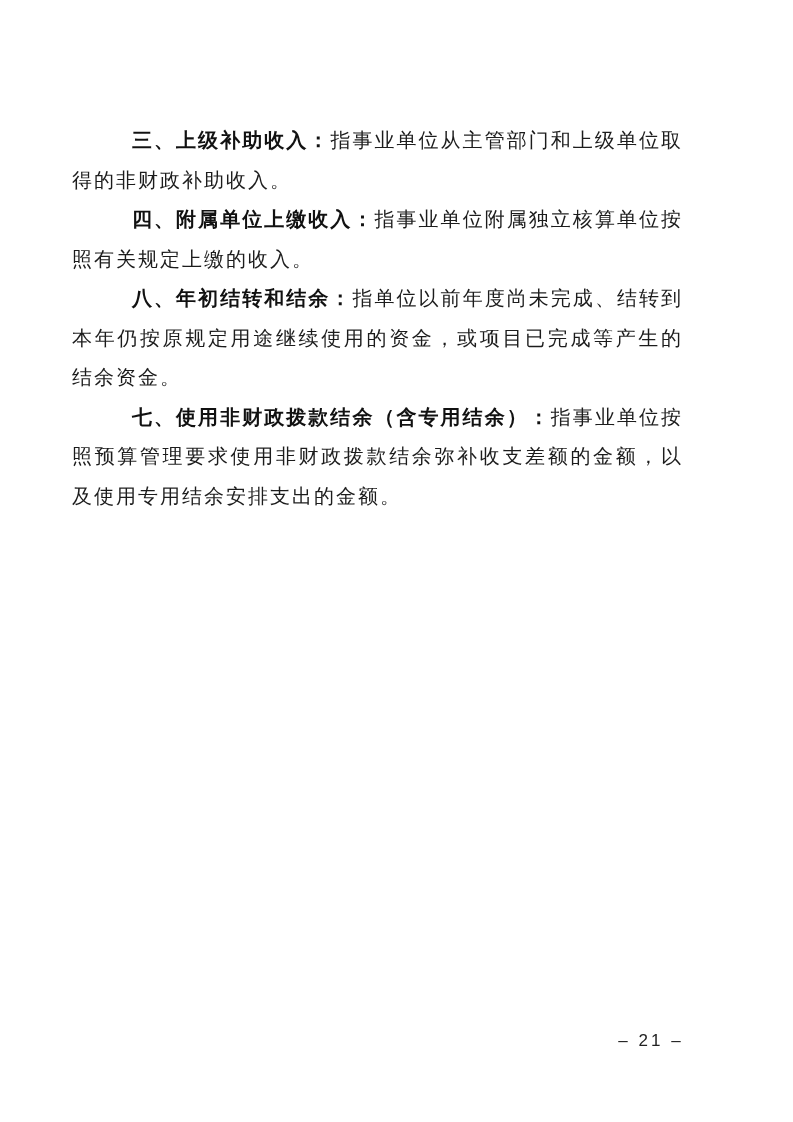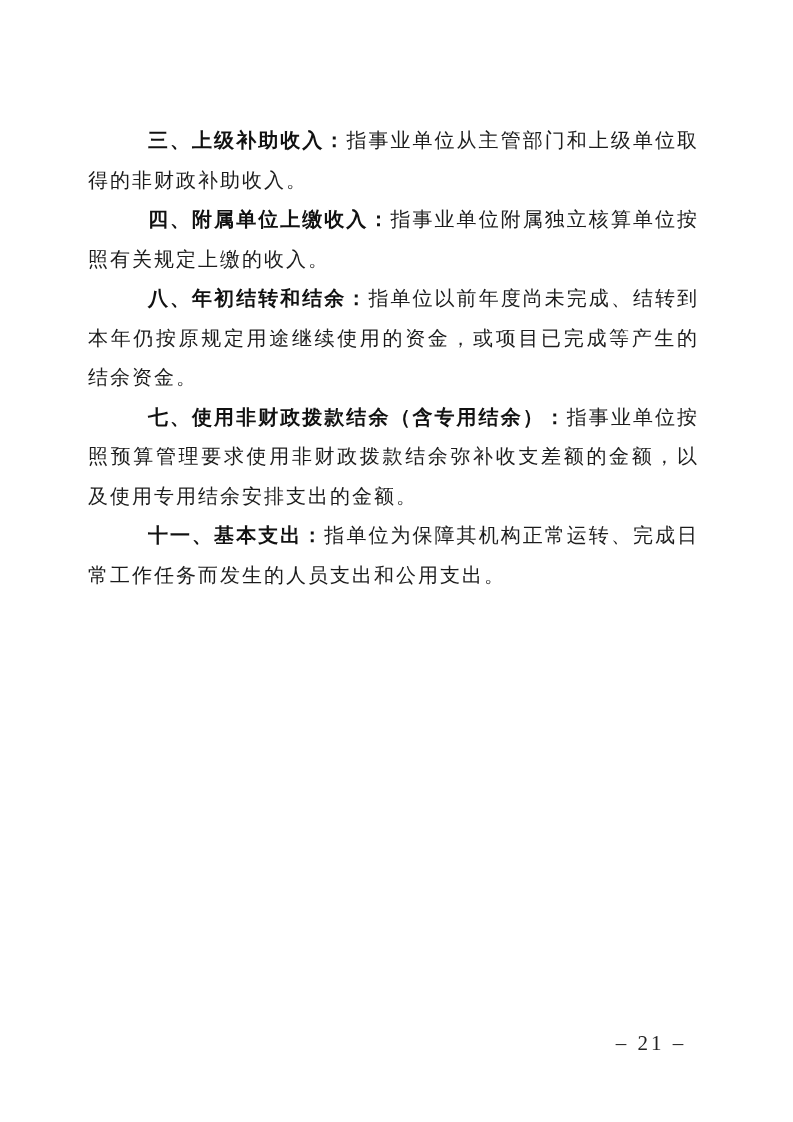--- a/index.html
+++ b/index.html
@@ -12,21 +12,21 @@
     width: 793px;
     height: 1122px;
     background: #ffffff;
     overflow: hidden;
     font-family: "Liberation Serif", "DejaVu Serif", serif;
     color: #1a1a1a;
   }
   .content {
     position: absolute;
     top: 121px;
-    left: 88px;
+    left: 72px;
     width: 611px;
   }
   .para {
     margin: 0;
     font-size: 20px;
     line-height: 39.5px;
     letter-spacing: 2px;
     text-align: justify;
     text-indent: 60px;
     color: #1c1c1c;
@@ -38,42 +38,41 @@
   }
   .definition {
     font-weight: 400;
   }
   .page-number {
     position: absolute;
     top: 1031px;
     left: 606px;
     width: 90px;
     text-align: center;
-    font-size: 21px;
+    font-size: 17px;
     letter-spacing: 3px;
     color: #222222;
-    font-family: Liberation Serif, serif;
+    font-family: Liberation Sans, sans-serif;
   }
 </style>
 </head>
 <body>
 
 <div class="page">
   <div class="content">
 
     <p class="para"><span class="term">三、上级补助收入：</span><span class="definition">指事业单位从主管部门和上级单位取得的非财政补助收入。</span></p>
 
     <p class="para"><span class="term">四、附属单位上缴收入：</span><span class="definition">指事业单位附属独立核算单位按照有关规定上缴的收入。</span></p>
 
 
 
     <p class="para"><span class="term">八、年初结转和结余：</span><span class="definition">指单位以前年度尚未完成、结转到本年仍按原规定用途继续使用的资金，或项目已完成等产生的结余资金。</span></p>
 
     <p class="para"><span class="term">七、使用非财政拨款结余（含专用结余）：</span><span class="definition">指事业单位按照预算管理要求使用非财政拨款结余弥补收支差额的金额，以及使用专用结余安排支出的金额。</span></p>
 
 
 
-    <p class="para"><span class="term">十一、基本支出：</span><span class="definition">指单位为保障其机构正常运转、完成日常工作任务而发生的人员支出和公用支出。</span></p>
 
   </div>
 
   <div class="page-number">– 21 –</div>
 </div>
 
 </body></html>

